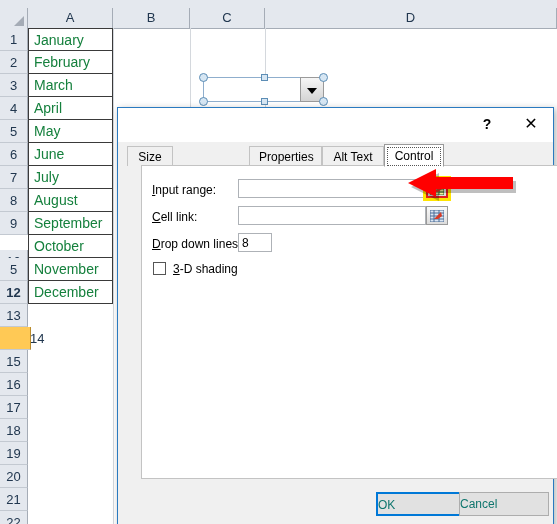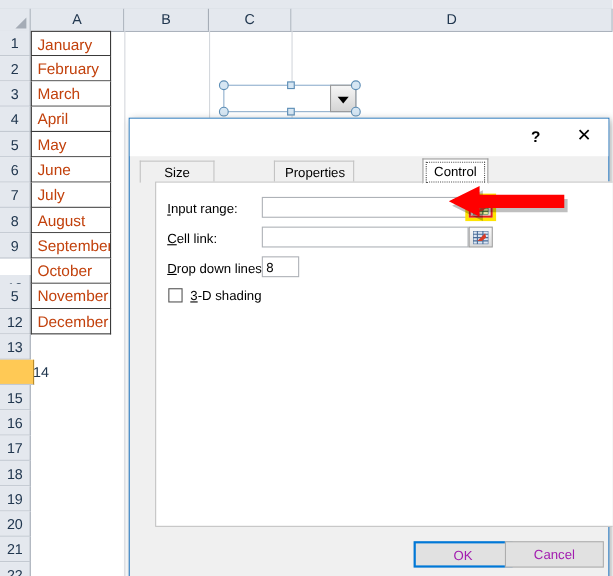--- a/index.html
+++ b/index.html
@@ -21,22 +21,22 @@
            background:#e4e8ee;color:#21374f;font-size:13px;border-right:1px solid #a5acb6;box-sizing:border-box;}
   .corner{left:0;width:28px;border-right:1px solid #a5acb6;}
   .corner .tri{position:absolute;right:3px;bottom:2px;width:0;height:0;
                border-left:10px solid transparent;border-bottom:10px solid #a5acb6;}
 
   .rowhead{position:absolute;left:0;width:28px;height:23px;line-height:23px;text-align:center;
            background:#e4e8ee;color:#21374f;font-size:13px;
            border-right:1px solid #a5acb6;border-bottom:1px solid #c3c9d1;box-sizing:border-box;}
   .rowhead.sel{background:#ffc955;color:#21374f;border-right:1px solid #b98b2c;padding-left:30px;}
 
-  .cell{position:absolute;left:28px;width:73px;height:23px;line-height:22px;
-        padding-left:5px;box-sizing:border-box;font-size:14px;color:#c2410c;background:#fff;
+  .cell{position:absolute;left:28px;width:85px;height:23px;line-height:22px;
+        padding-left:5px;box-sizing:border-box;font-size:14px;color:#15803d;background:#fff;
         border:1px solid #3a3a3a;border-top:none;white-space:nowrap;overflow:hidden;}
   .cell.first{border-top:1px solid #3a3a3a;}
 
   .gridline-v{position:absolute;top:28px;width:1px;background:#d4d8dd;}
 
   
   #combo{position:absolute;left:203px;top:77px;width:121px;height:25px;
          border:1px solid #8faecd;background:#ffffff;box-sizing:border-box;}
   #combo .arrowbtn{position:absolute;right:-1px;top:-1px;width:24px;height:25px;box-sizing:border-box;
         background:linear-gradient(#f6f6f6,#d4d4d4);border:1px solid #9a9a9a;}
@@ -72,21 +72,21 @@
           font-size:12px;padding:1px 3px;color:#000;outline:none;}
 
   .rangebtn{position:absolute;width:22px;height:19px;box-sizing:border-box;
             background:linear-gradient(#fafafa,#dcdcdc);border:1px solid #9a9a9a;}
   .rangebtn.hl{border:2px solid #e02020;outline:3px solid #ffe400;outline-offset:0;
                background:linear-gradient(#fafafa,#dcdcdc);}
   .rangebtn svg{position:absolute;left:50%;top:50%;transform:translate(-50%,-50%);}
 
   .chk{position:absolute;width:13px;height:13px;background:#fff;border:1px solid #555;box-sizing:border-box;}
 
-  .dlgbtn{position:absolute;width:90px;height:24px;line-height:22px;text-align:center;font-size:12px;color:#a21caf;
+  .dlgbtn{position:absolute;width:90px;height:24px;line-height:22px;text-align:left;font-size:12px;color:#0f766e;
           background:#e1e1e1;border:1px solid #adadad;box-sizing:border-box;}
   .dlgbtn.default{border:2px solid #0078d7;background:#e1e1e1;}
 
   
   #arrow{position:absolute;left:408px;top:167px;width:112px;height:40px;pointer-events:none;}
 </style>
 </head>
 <body>
 
 <div id="sheet">
@@ -109,21 +109,21 @@
       <div class="rowhead" style="top: 51px;">2</div>
       <div class="rowhead" style="top: 74px;">3</div>
       <div class="rowhead" style="top: 97px;">4</div>
       <div class="rowhead" style="top: 120px;">5</div>
       <div class="rowhead" style="top: 143px;">6</div>
       <div class="rowhead" style="top: 166px;">7</div>
       <div class="rowhead" style="top: 189px;">8</div>
       <div class="rowhead" style="top: 212px;">9</div>
       <div class="rowhead" style="top: 250px; text-decoration: underline;">10</div>
       <div class="rowhead" style="top: 258px;">5</div>
-      <div class="rowhead" style="top: 281px;">12</div>
+      <div class="rowhead" style="top: 281px; font-weight: bold;">12</div>
       <div class="rowhead" style="top: 304px;">13</div>
       <div class="rowhead sel" style="top: 327px;">14</div>
       <div class="rowhead" style="top: 350px;">15</div>
       <div class="rowhead" style="top: 373px;">16</div>
       <div class="rowhead" style="top: 396px;">17</div>
       <div class="rowhead" style="top: 419px;">18</div>
       <div class="rowhead" style="top: 442px;">19</div>
       <div class="rowhead" style="top: 465px;">20</div>
       <div class="rowhead" style="top: 488px;">21</div>
       <div class="rowhead" style="top: 511px;">22</div>
@@ -161,22 +161,23 @@
   </div>
 </div>
 
 <div id="dialog">
   <div class="titlebar">
     <div class="tb-btn tb-help">?</div>
     <div class="tb-btn tb-close">✕</div>
   </div>
 
   <div class="tabstrip" id="tabstrip">
-      <div class="tab" style="left: 0px; width: 68px;"><span>Size</span></div>
+      <div class="tab" style="left: 0px; width: 46px;"><span>Size</span></div>
       <div class="tab" style="left: 122px; width: 73px;"><span>Properties</span></div>
+      <div class="tab" style="left: 195px; width: 62px;"><span>Alt Text</span></div>
       <div class="tab active" style="left: 257px; width: 60px;"><span>Control</span><span class="focusring"></span></div>
     </div>
 
   <div class="tabpanel">
 
     <div class="fld-label" style="left:10px;top:17px;">
       <u>I</u><span id="ir-rest">nput range:</span>
     </div>
     <input class="txtbox" style="left: 96px; top: 13px; width: 188px;" value="">
     <div class="rangebtn hl" style="left:284px;top:13px;">

